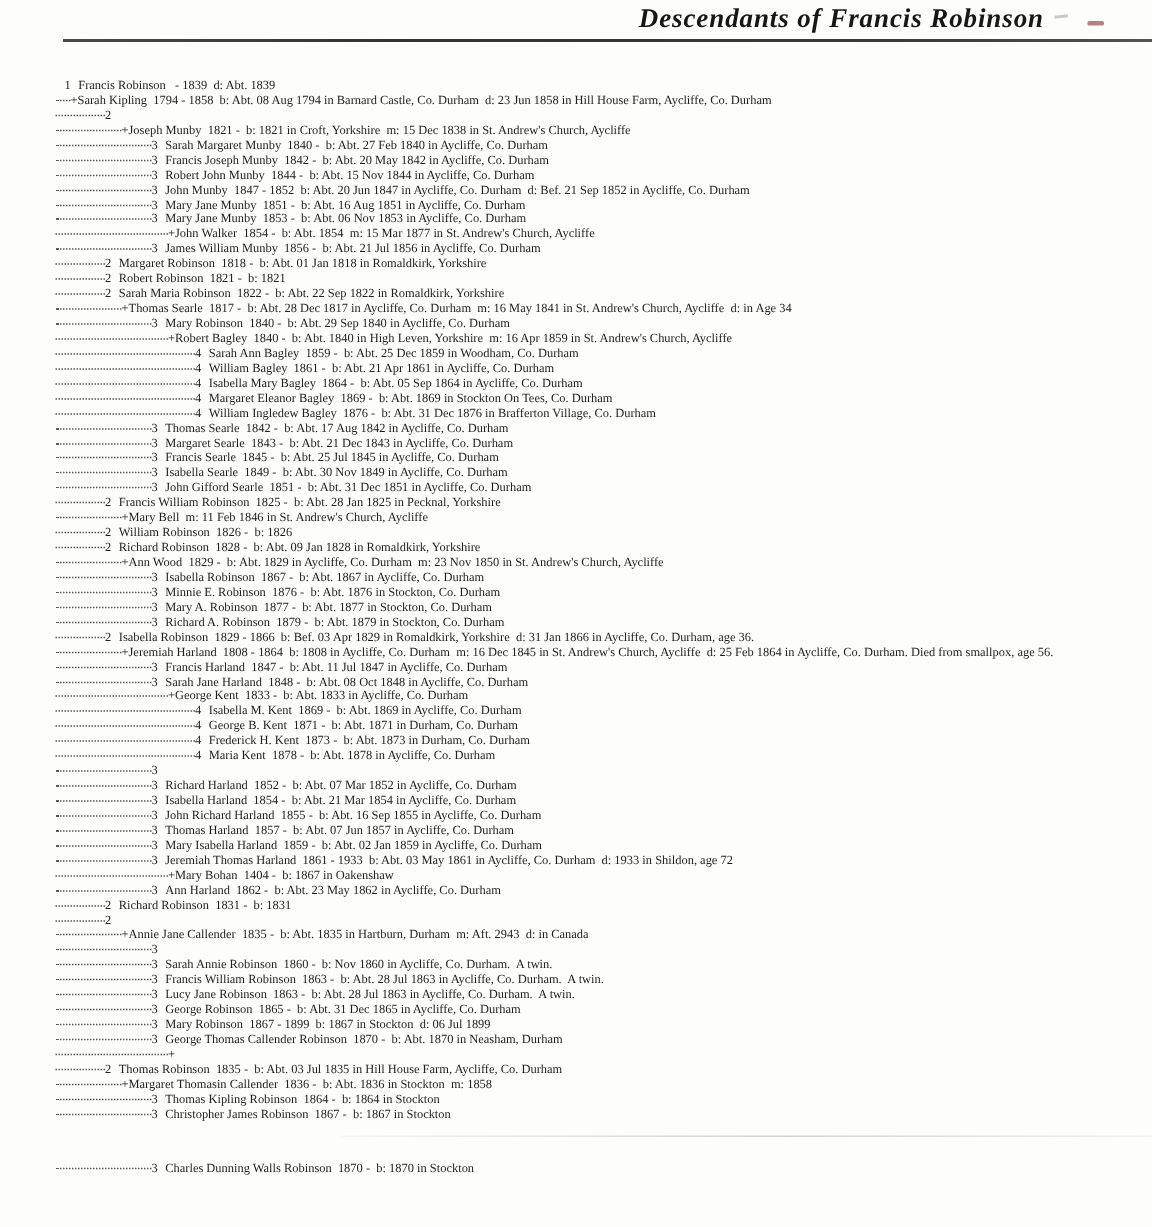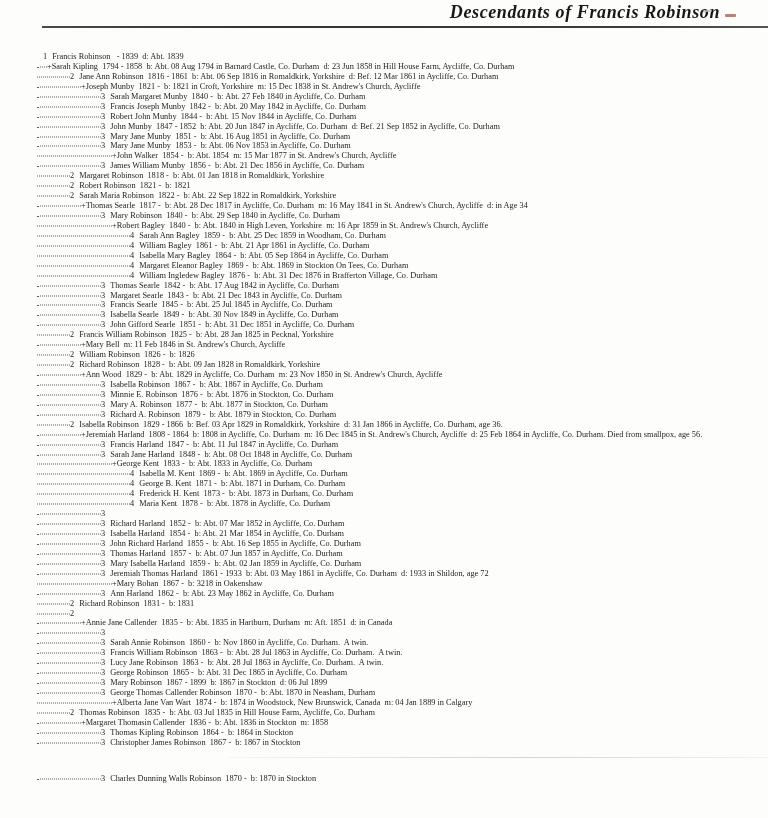--- a/index.html
+++ b/index.html
@@ -6,21 +6,21 @@
   body{
     width:768px;height:818px;
     background:#fdfdfc;
     font-family:"Liberation Serif", serif;
     overflow:hidden;
     position:relative;
     color:#1e1e1e;
   }
   
   .page-title{
-    position:absolute;top:2px;right:48px;
+    position:absolute;top:2px;right:72px;
     font-size:18px;font-weight:bold;font-style:italic;
     letter-spacing:0.6px;color:#171717;
     white-space:nowrap;
   }
   .header-rule{
     position:absolute;top:26px;left:42px;right:0;height:2px;
     background:linear-gradient(to right, #4a4a4a, #333 30%, #3c3c3c 80%, #555);
   }
   .stray-mark-gray{
     position:absolute;top:10px;left:703px;width:9px;height:2px;
@@ -82,21 +82,20 @@
     <span class="entry-text">Francis Robinson   - 1839  d: Abt. 1839</span>
   </div>
     <div class="row lvl1 spouse">
     <span class="leader"></span>
     <span class="marker">+</span>
     <span class="entry-text">Sarah Kipling  1794 - 1858  b: Abt. 08 Aug 1794 in Barnard Castle, Co. Durham  d: 23 Jun 1858 in Hill House Farm, Aycliffe, Co. Durham</span>
   </div>
     <div class="row lvl2">
     <span class="leader"></span>
     <span class="marker">2</span>
-    <span class="entry-text">Jane Ann Robinson  1816 - 1861  b: Abt. 06 Sep 1816 in Romaldkirk, Yorkshire  d: Bef. 12 Mar 1861 in Aycliffe, Co. Durham</span>
   </div>
     <div class="row lvl3 spouse">
     <span class="leader"></span>
     <span class="marker">+</span>
     <span class="entry-text">Joseph Munby  1821 -  b: 1821 in Croft, Yorkshire  m: 15 Dec 1838 in St. Andrew's Church, Aycliffe</span>
   </div>
     <div class="row lvl4">
     <span class="leader"></span>
     <span class="marker">3</span>
     <span class="entry-text">Sarah Margaret Munby  1840 -  b: Abt. 27 Feb 1840 in Aycliffe, Co. Durham</span>
@@ -127,21 +126,21 @@
     <span class="entry-text">Mary Jane Munby  1853 -  b: Abt. 06 Nov 1853 in Aycliffe, Co. Durham</span>
   </div>
     <div class="row lvl5 spouse">
     <span class="leader"></span>
     <span class="marker">+</span>
     <span class="entry-text">John Walker  1854 -  b: Abt. 1854  m: 15 Mar 1877 in St. Andrew's Church, Aycliffe</span>
   </div>
     <div class="row lvl4">
     <span class="leader"></span>
     <span class="marker">3</span>
-    <span class="entry-text">James William Munby  1856 -  b: Abt. 21 Dec 1856 in Aycliffe, Co. Durham</span>
+    <span class="entry-text">James William Munby  1856 -  b: Abt. 21 Jul 1856 in Aycliffe, Co. Durham</span>
   </div>
     <div class="row lvl2">
     <span class="leader"></span>
     <span class="marker">2</span>
     <span class="entry-text">Margaret Robinson  1818 -  b: Abt. 01 Jan 1818 in Romaldkirk, Yorkshire</span>
   </div>
     <div class="row lvl2">
     <span class="leader"></span>
     <span class="marker">2</span>
     <span class="entry-text">Robert Robinson  1821 -  b: 1821</span>
@@ -336,40 +335,40 @@
     <span class="entry-text">Mary Isabella Harland  1859 -  b: Abt. 02 Jan 1859 in Aycliffe, Co. Durham</span>
   </div>
     <div class="row lvl4">
     <span class="leader"></span>
     <span class="marker">3</span>
     <span class="entry-text">Jeremiah Thomas Harland  1861 - 1933  b: Abt. 03 May 1861 in Aycliffe, Co. Durham  d: 1933 in Shildon, age 72</span>
   </div>
     <div class="row lvl5 spouse">
     <span class="leader"></span>
     <span class="marker">+</span>
-    <span class="entry-text">Mary Bohan  1867 -  b: 3218 in Oakenshaw</span>
+    <span class="entry-text">Mary Bohan  1404 -  b: 1867 in Oakenshaw</span>
   </div>
     <div class="row lvl4">
     <span class="leader"></span>
     <span class="marker">3</span>
     <span class="entry-text">Ann Harland  1862 -  b: Abt. 23 May 1862 in Aycliffe, Co. Durham</span>
   </div>
     <div class="row lvl2">
     <span class="leader"></span>
     <span class="marker">2</span>
     <span class="entry-text">Richard Robinson  1831 -  b: 1831</span>
   </div>
     <div class="row lvl2">
     <span class="leader"></span>
     <span class="marker">2</span>
   </div>
     <div class="row lvl3 spouse">
     <span class="leader"></span>
     <span class="marker">+</span>
-    <span class="entry-text">Annie Jane Callender  1835 -  b: Abt. 1835 in Hartburn, Durham  m: Aft. 1851  d: in Canada</span>
+    <span class="entry-text">Annie Jane Callender  1835 -  b: Abt. 1835 in Hartburn, Durham  m: Aft. 2943  d: in Canada</span>
   </div>
     <div class="row lvl4">
     <span class="leader"></span>
     <span class="marker">3</span>
   </div>
     <div class="row lvl4">
     <span class="leader"></span>
     <span class="marker">3</span>
     <span class="entry-text">Sarah Annie Robinson  1860 -  b: Nov 1860 in Aycliffe, Co. Durham.  A twin.</span>
   </div>
@@ -394,21 +393,20 @@
     <span class="entry-text">Mary Robinson  1867 - 1899  b: 1867 in Stockton  d: 06 Jul 1899</span>
   </div>
     <div class="row lvl4">
     <span class="leader"></span>
     <span class="marker">3</span>
     <span class="entry-text">George Thomas Callender Robinson  1870 -  b: Abt. 1870 in Neasham, Durham</span>
   </div>
     <div class="row lvl5 spouse">
     <span class="leader"></span>
     <span class="marker">+</span>
-    <span class="entry-text">Alberta Jane Van Wart  1874 -  b: 1874 in Woodstock, New Brunswick, Canada  m: 04 Jan 1889 in Calgary</span>
   </div>
     <div class="row lvl2">
     <span class="leader"></span>
     <span class="marker">2</span>
     <span class="entry-text">Thomas Robinson  1835 -  b: Abt. 03 Jul 1835 in Hill House Farm, Aycliffe, Co. Durham</span>
   </div>
     <div class="row lvl3 spouse">
     <span class="leader"></span>
     <span class="marker">+</span>
     <span class="entry-text">Margaret Thomasin Callender  1836 -  b: Abt. 1836 in Stockton  m: 1858</span>

